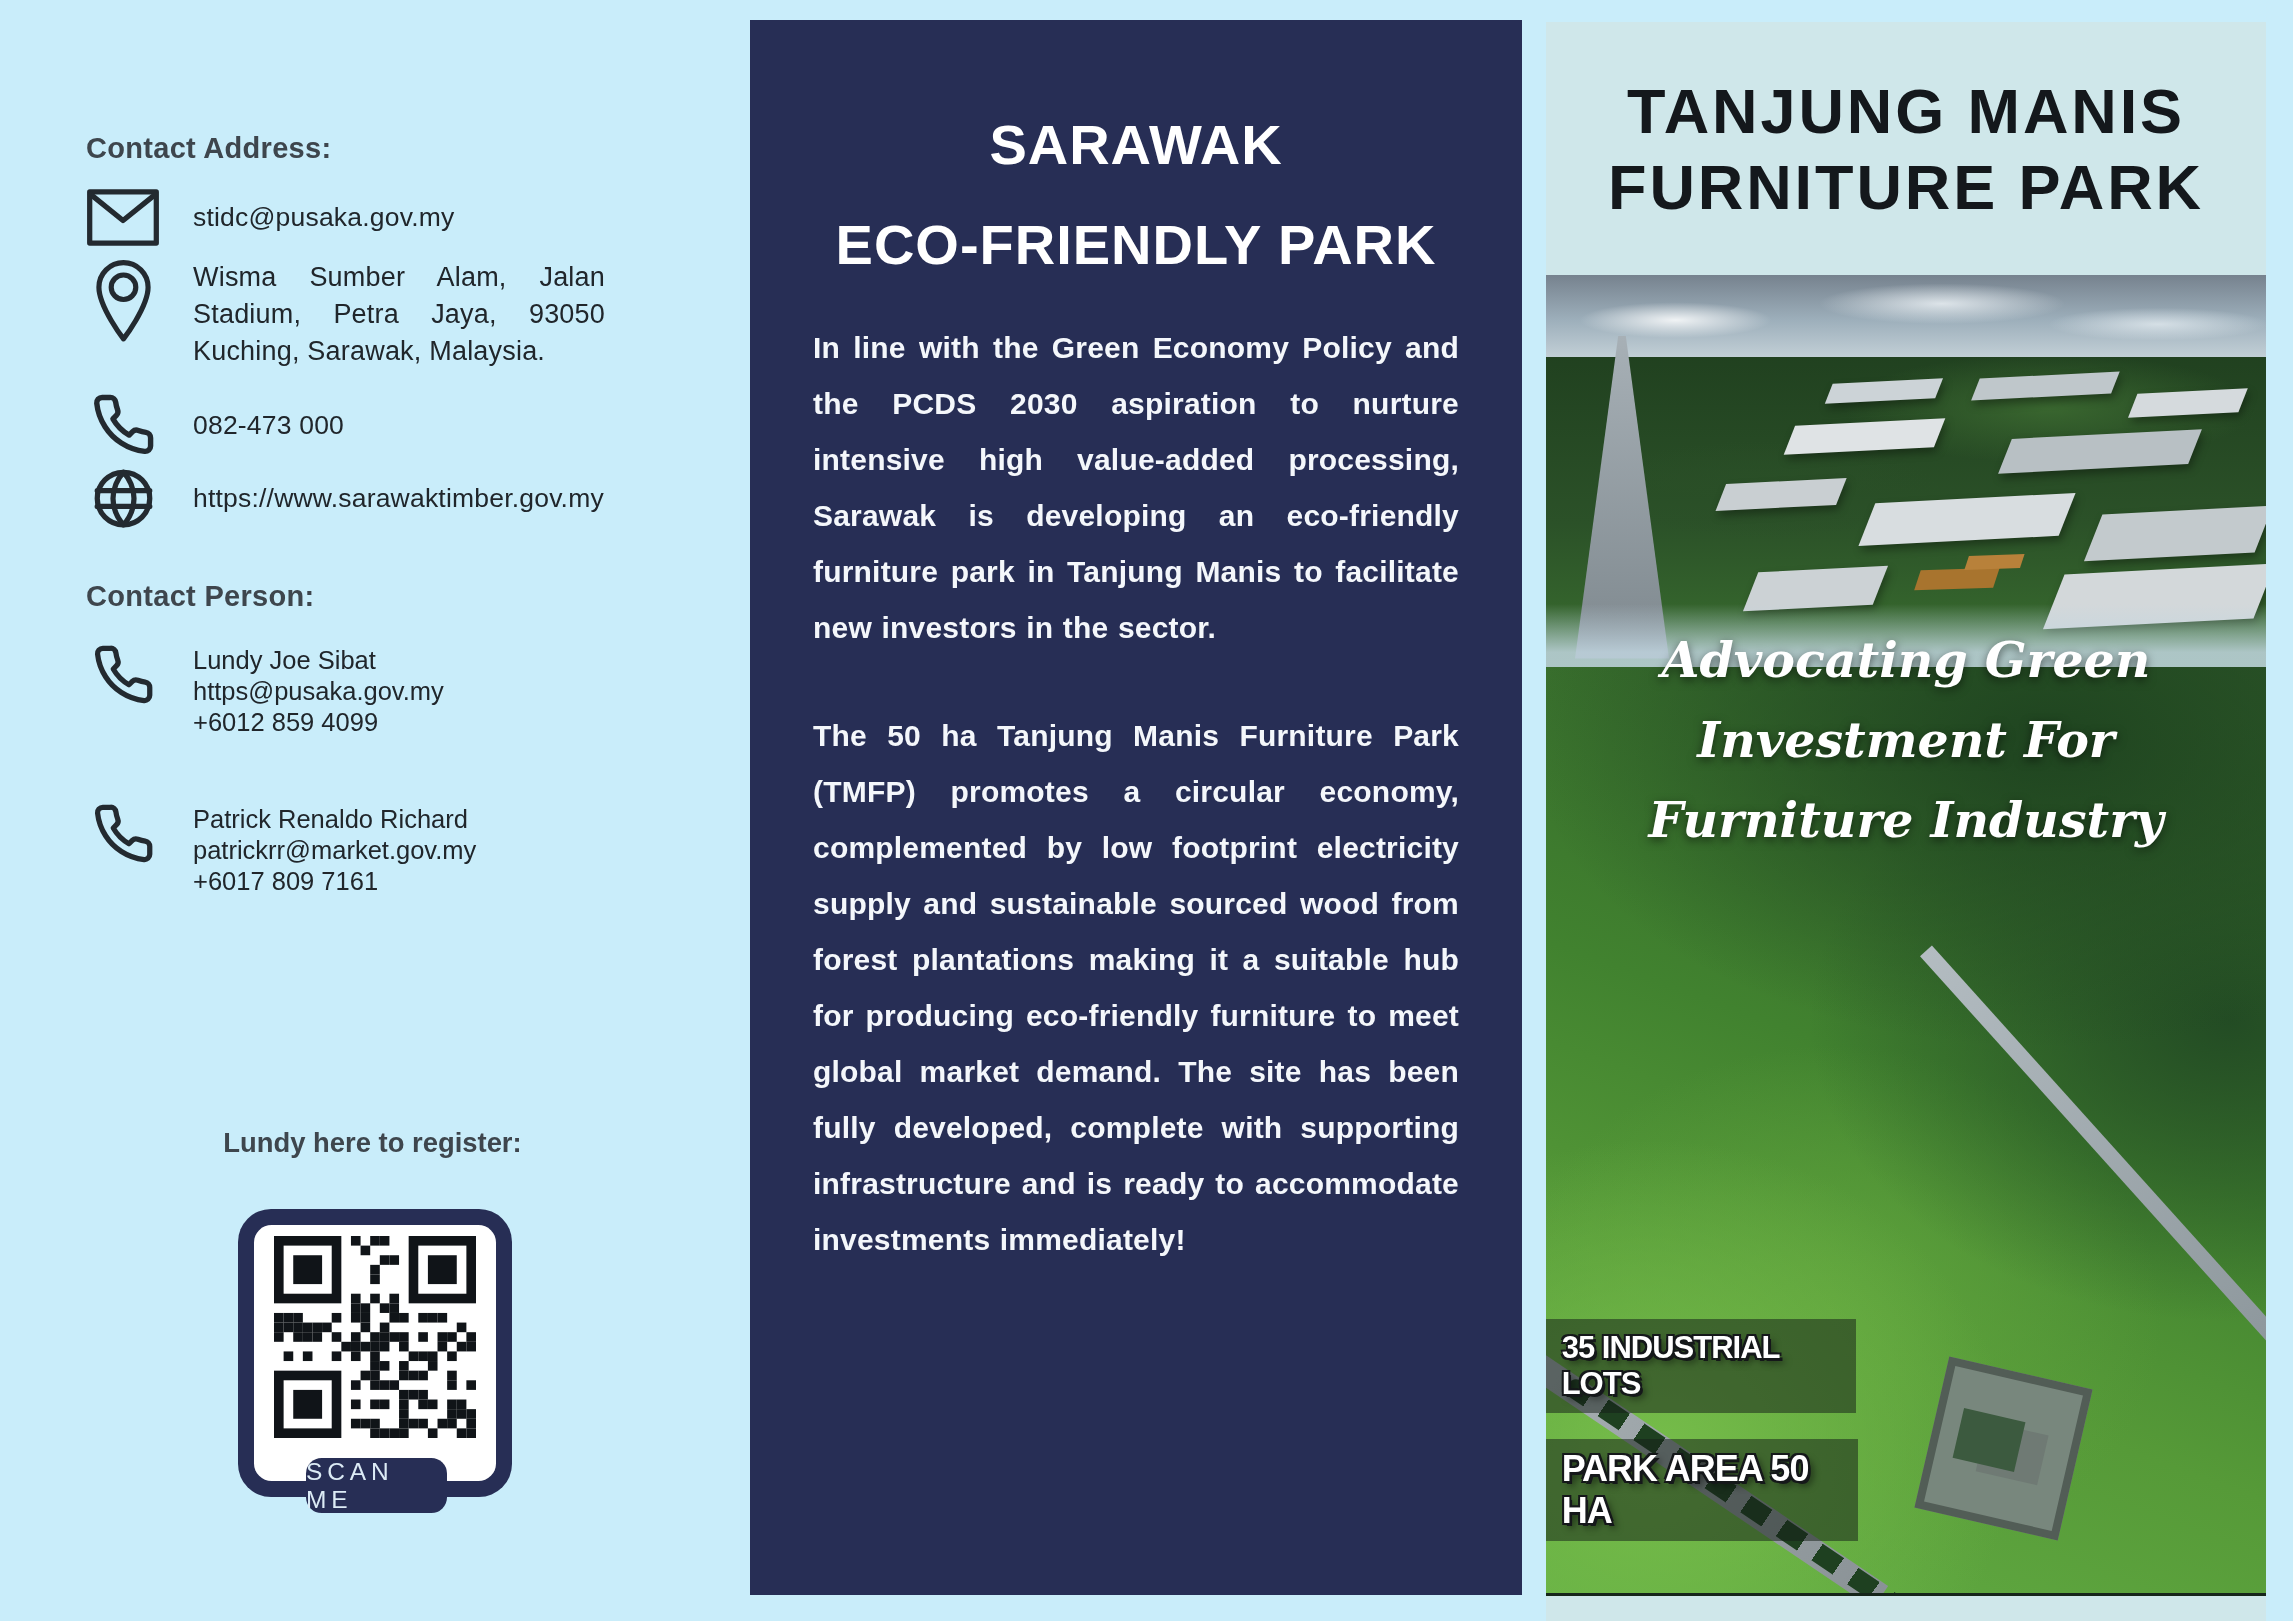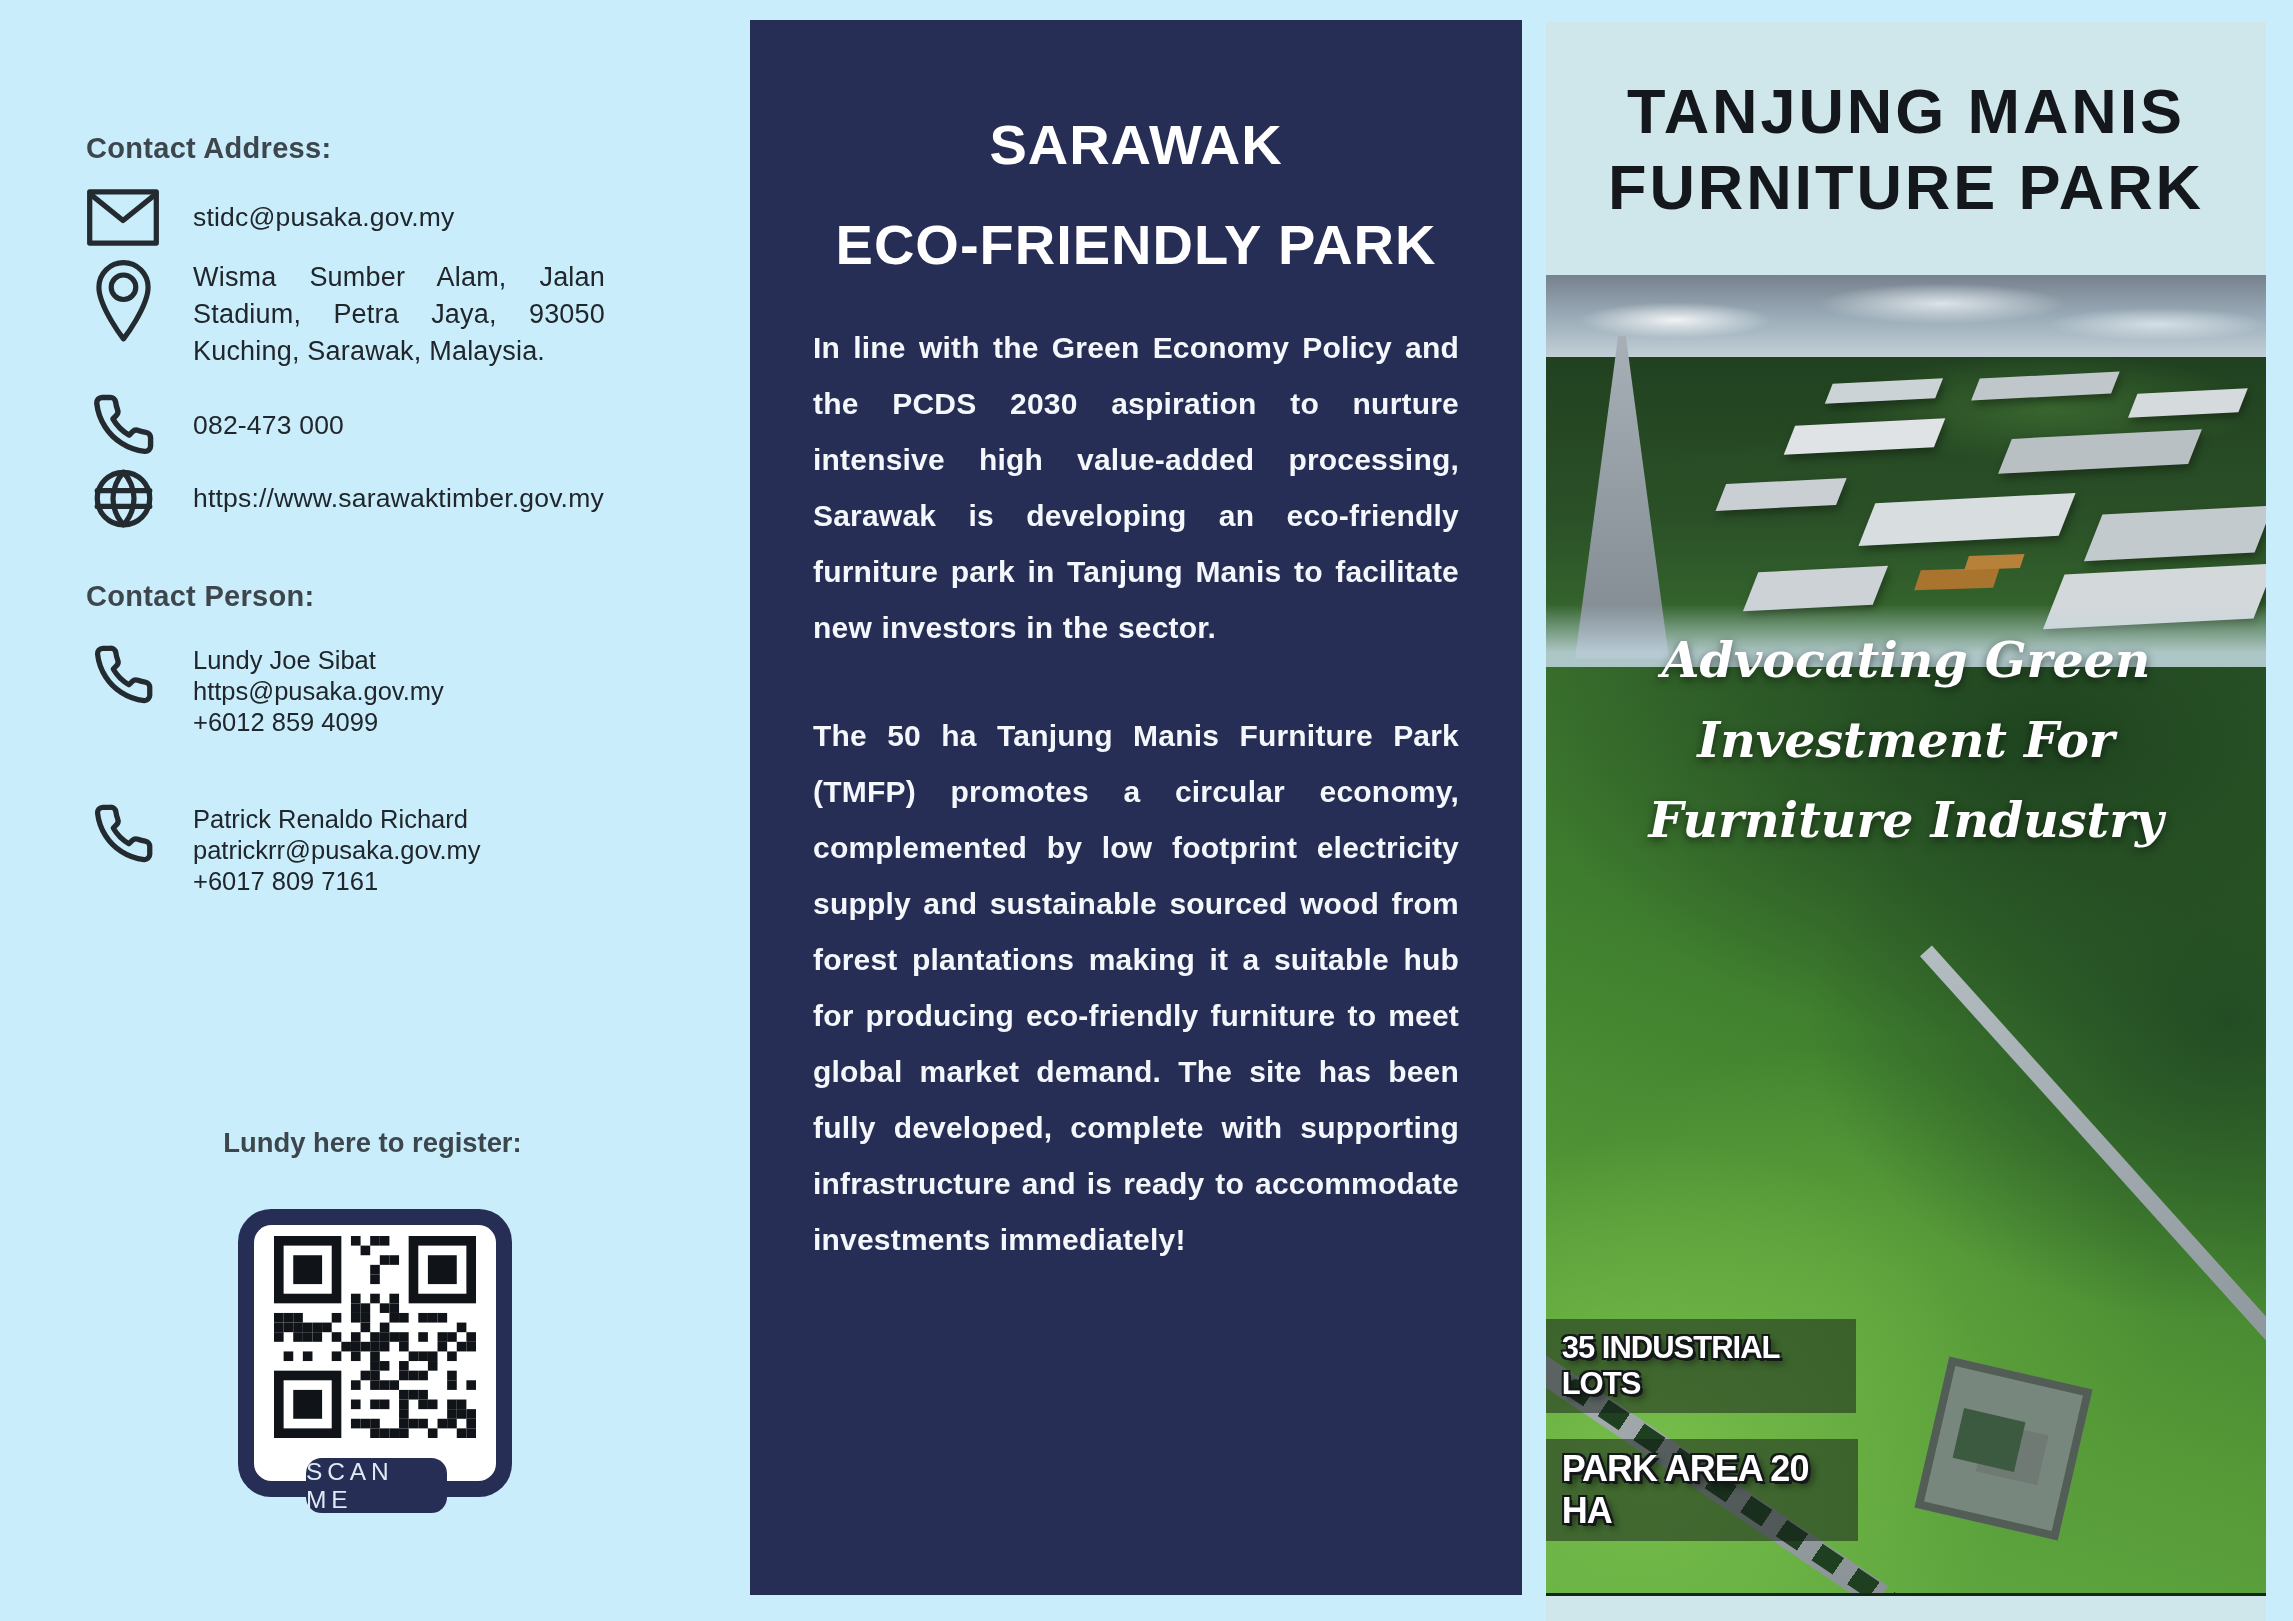--- a/index.html
+++ b/index.html
@@ -161,21 +161,21 @@
     </div>
 
     <div class="lrow row-c2">
       <span class="icon-col">
         <svg width="63" height="63" viewBox="0 0 24 24" style="stroke-width:2">
             <path d="M22 16.92v3a2 2 0 0 1-2.18 2 19.79 19.79 0 0 1-8.63-3.07 19.5 19.5 0 0 1-6-6A19.79 19.79 0 0 1 2.12 4.18 2 2 0 0 1 4.11 2h3a2 2 0 0 1 2 1.72c.12.96.36 1.9.7 2.81a2 2 0 0 1-.45 2.11L8.09 9.91a16 16 0 0 0 6 6l1.27-1.27a2 2 0 0 1 2.11-.45c.91.34 1.85.58 2.81.7A2 2 0 0 1 22 16.92z"></path>
           </svg>
       </span>
       <span class="person-block">
         <span style="display:block">Patrick Renaldo Richard</span>
-        <span style="display:block">patrickrr@pusaka.gov.my</span>
+        <span style="display:block">patrickrr@market.gov.my</span>
         <span style="display:block">+6017 809 7161</span>
       </span>
     </div>
 
     <div class="scan-heading">Lundy here to register:</div>
 
     <div class="qr-wrap">
       <div class="qr-inner"></div>
       <svg viewBox="0 0 21 21">
         <g fill="#101418">
@@ -360,19 +360,19 @@
 
       <div class="tagline">
         <div>Advocating Green Investment For</div>
         <div>Furniture Industry</div>
       </div>
 
       <div class="stat stat1">
         <span>35 INDUSTRIAL LOTS</span>
       </div>
       <div class="stat stat2">
-        <span>PARK AREA 20 HA</span>
+        <span>PARK AREA 50 HA</span>
       </div>
     </div>
   </section>
 
 </div>
 
 
 </body></html>

